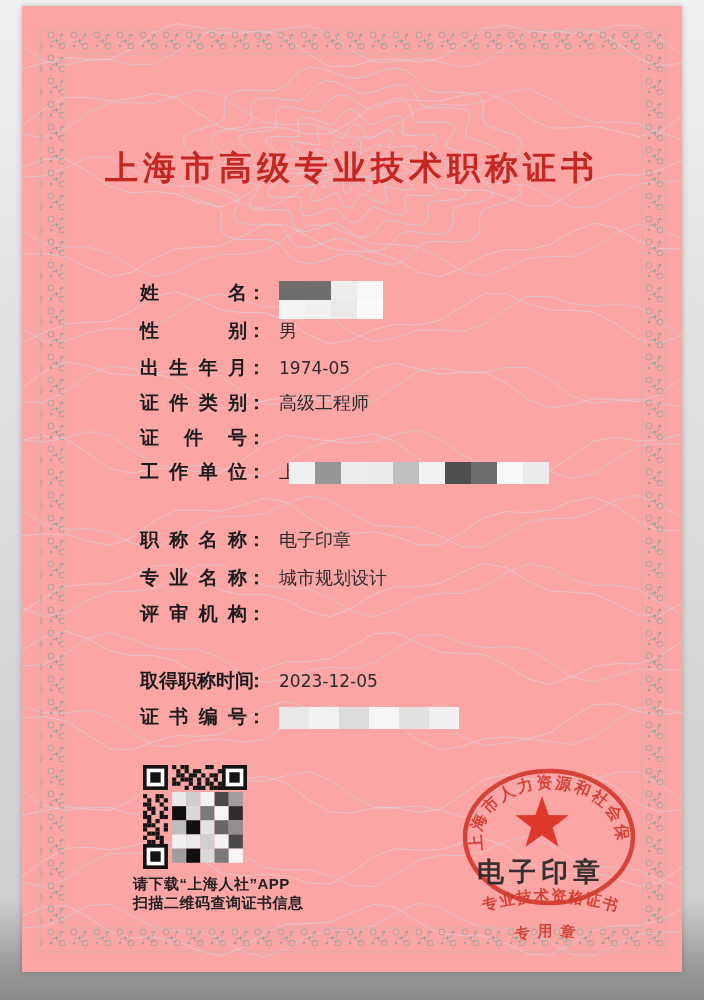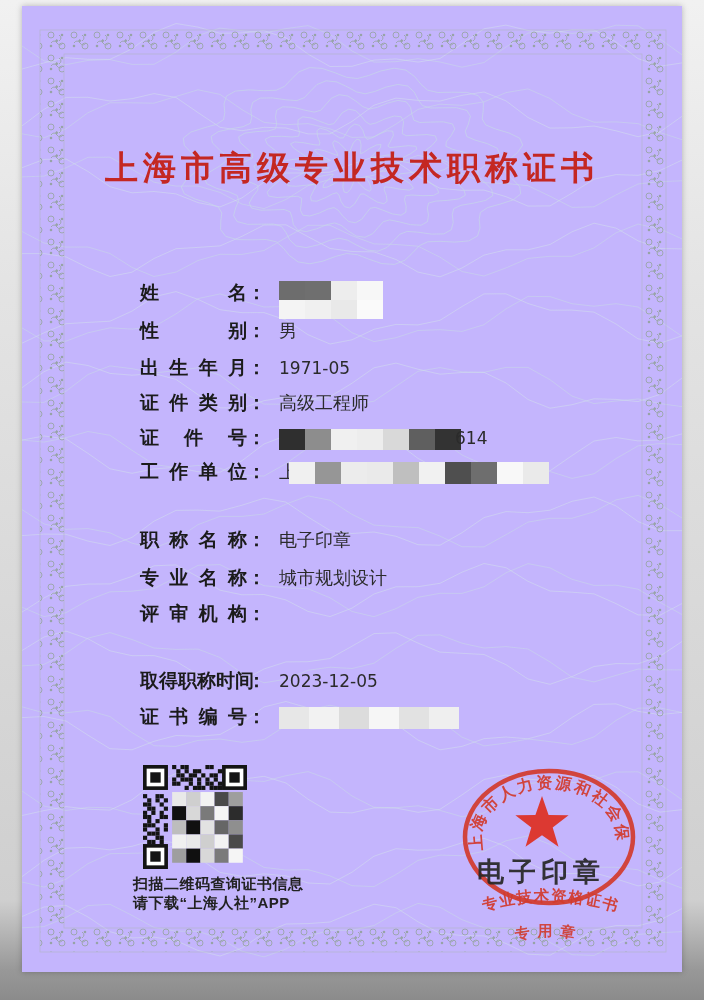--- a/index.html
+++ b/index.html
@@ -4,21 +4,21 @@
 <style>
   html,body{margin:0;padding:0;}
   body{
     width:704px;height:1000px;
     font-family:"Liberation Sans","DejaVu Sans",sans-serif;
     background:linear-gradient(180deg,#f1f1f1 0%,#e3e3e3 30%,#cfcfcf 90%,#989898 97%,#8b8b8b 100%);
     position:relative;overflow:hidden;
   }
   .paper{
     position:absolute;left:22px;top:6px;width:660px;height:966px;
-    background:#c4b5fd;box-shadow:0 0 6px rgba(0,0,0,.25);
+    background:#fca5a5;box-shadow:0 0 6px rgba(0,0,0,.25);
   }
   #deco{position:absolute;left:0;top:0;width:660px;height:966px;}
   .content{position:absolute;left:0;top:0;width:660px;height:966px;}
 
   .title{
     position:absolute;left:0;top:140px;width:100%;text-align:center;
     font-size:33px;font-weight:bold;color:#c42722;letter-spacing:5px;white-space:nowrap;
   }
 
   .field{position:absolute;left:118px;display:flex;align-items:flex-start;}
@@ -145,50 +145,41 @@
     </div>
 
     <div class="field" style="top:350px">
       <span class="jlabel">
           <span>出</span>
           <span>生</span>
           <span>年</span>
           <span>月</span>
         </span>
         <span class="colon">：</span>
-      <span class="fval num">1971-05</span>
+      <span class="fval num">1974-05</span>
     </div>
 
     <div class="field" style="top:385px">
       <span class="jlabel">
           <span>证</span>
           <span>件</span>
           <span>类</span>
           <span>别</span>
         </span>
         <span class="colon">：</span>
       <span class="fval kai">高级工程师</span>
     </div>
 
     <div class="field" style="top:420px">
       <span class="jlabel">
           <span>证</span>
           <span>件</span>
           <span>号</span>
         </span>
         <span class="colon">：</span>
-      <span class="fval num"><span class="mosaic mos-inline" id="mos-id" style="width: 182px;">
-            <i style="width: 26px; height: 21px; background: rgb(47, 47, 47);"></i>
-            <i style="width: 26px; height: 21px; background: rgb(141, 141, 141);"></i>
-            <i style="width: 26px; height: 21px; background: rgb(240, 240, 240);"></i>
-            <i style="width: 26px; height: 21px; background: rgb(237, 237, 237);"></i>
-            <i style="width: 26px; height: 21px; background: rgb(217, 217, 217);"></i>
-            <i style="width: 26px; height: 21px; background: rgb(95, 95, 95);"></i>
-            <i style="width: 26px; height: 21px; background: rgb(51, 51, 51);"></i>
-          </span><span style="margin-left:-6px;">614</span></span>
     </div>
 
     <div class="field" style="top:454px">
       <span class="jlabel">
           <span>工</span>
           <span>作</span>
           <span>单</span>
           <span>位</span>
         </span>
         <span class="colon">：</span>
@@ -376,22 +367,22 @@
           <rect x="68.8" y="66.8" width="13.6" height="13.6" fill="#f2f2f2"></rect>
           <rect x="82.4" y="66.8" width="13.6" height="13.6" fill="#4a4a4a"></rect>
           <rect x="28" y="80.4" width="13.6" height="13.6" fill="#9e9e9e"></rect>
           <rect x="41.6" y="80.4" width="13.6" height="13.6" fill="#101010"></rect>
           <rect x="55.2" y="80.4" width="13.6" height="13.6" fill="#d8d8d8"></rect>
           <rect x="68.8" y="80.4" width="13.6" height="13.6" fill="#7a7a7a"></rect>
           <rect x="82.4" y="80.4" width="13.6" height="13.6" fill="#f5f5f5"></rect>
         </svg>
     </div>
     <div class="qr-caption">
+      <div>请下载“上海人社”APP</div>
       <div>扫描二维码查询证书信息</div>
-      <div>请下载“上海人社”APP</div>
     </div>
 
     <svg class="seal" viewBox="0 0 240 212" xmlns="http://www.w3.org/2000/svg">
       <defs>
         <path id="arcTop" d="M53,110 A68,50 0 1 1 185,110" fill="none"></path>
         <path id="arcMid" d="M50,172 Q119,150 188,172" fill="none"></path>
         <path id="arcBot" d="M82,201 Q119,191 156,201" fill="none"></path>
       </defs>
       <ellipse cx="119" cy="97" rx="84" ry="66" fill="none" stroke="#d23b2e" stroke-width="4.5" opacity="0.93"></ellipse>
       <polygon fill="#dd3327" opacity="0.95" points="112,56 118.6,74.9 138.6,75.3 122.7,87.5 128.5,106.7 112,95.2 95.5,106.7 101.3,87.5 85.4,75.3 105.4,74.9"></polygon>

